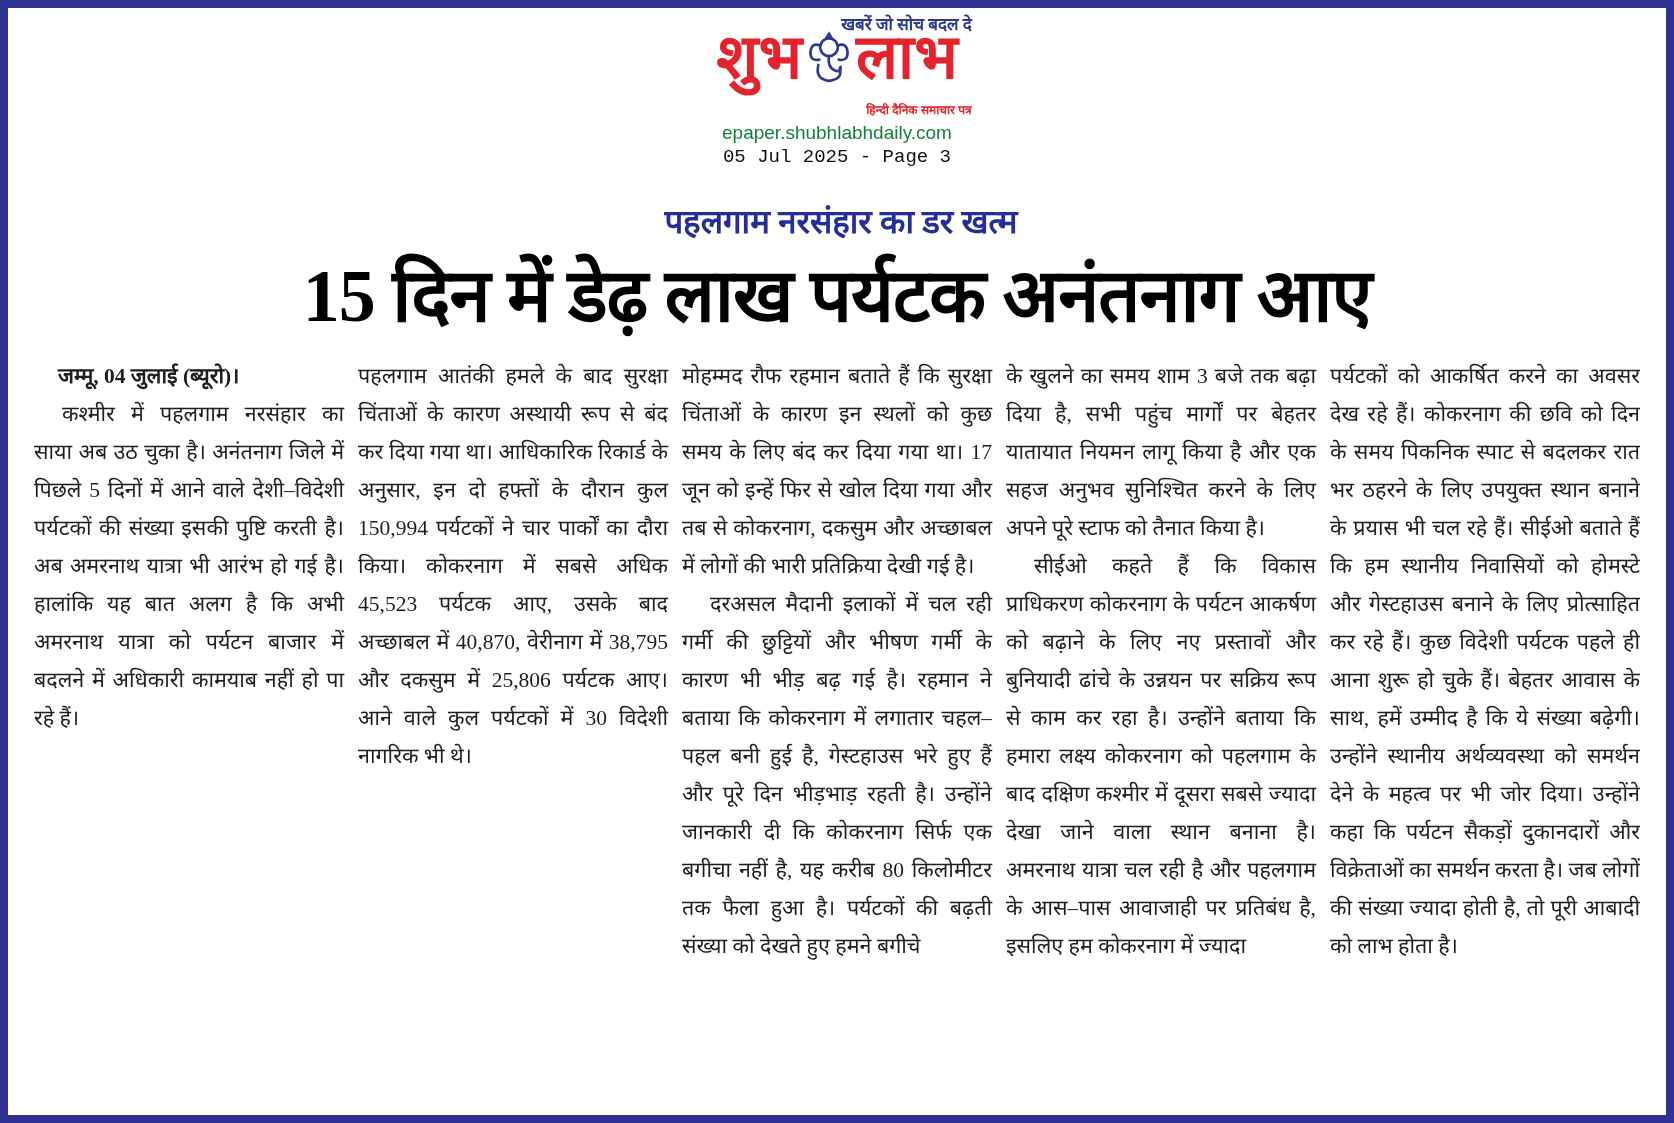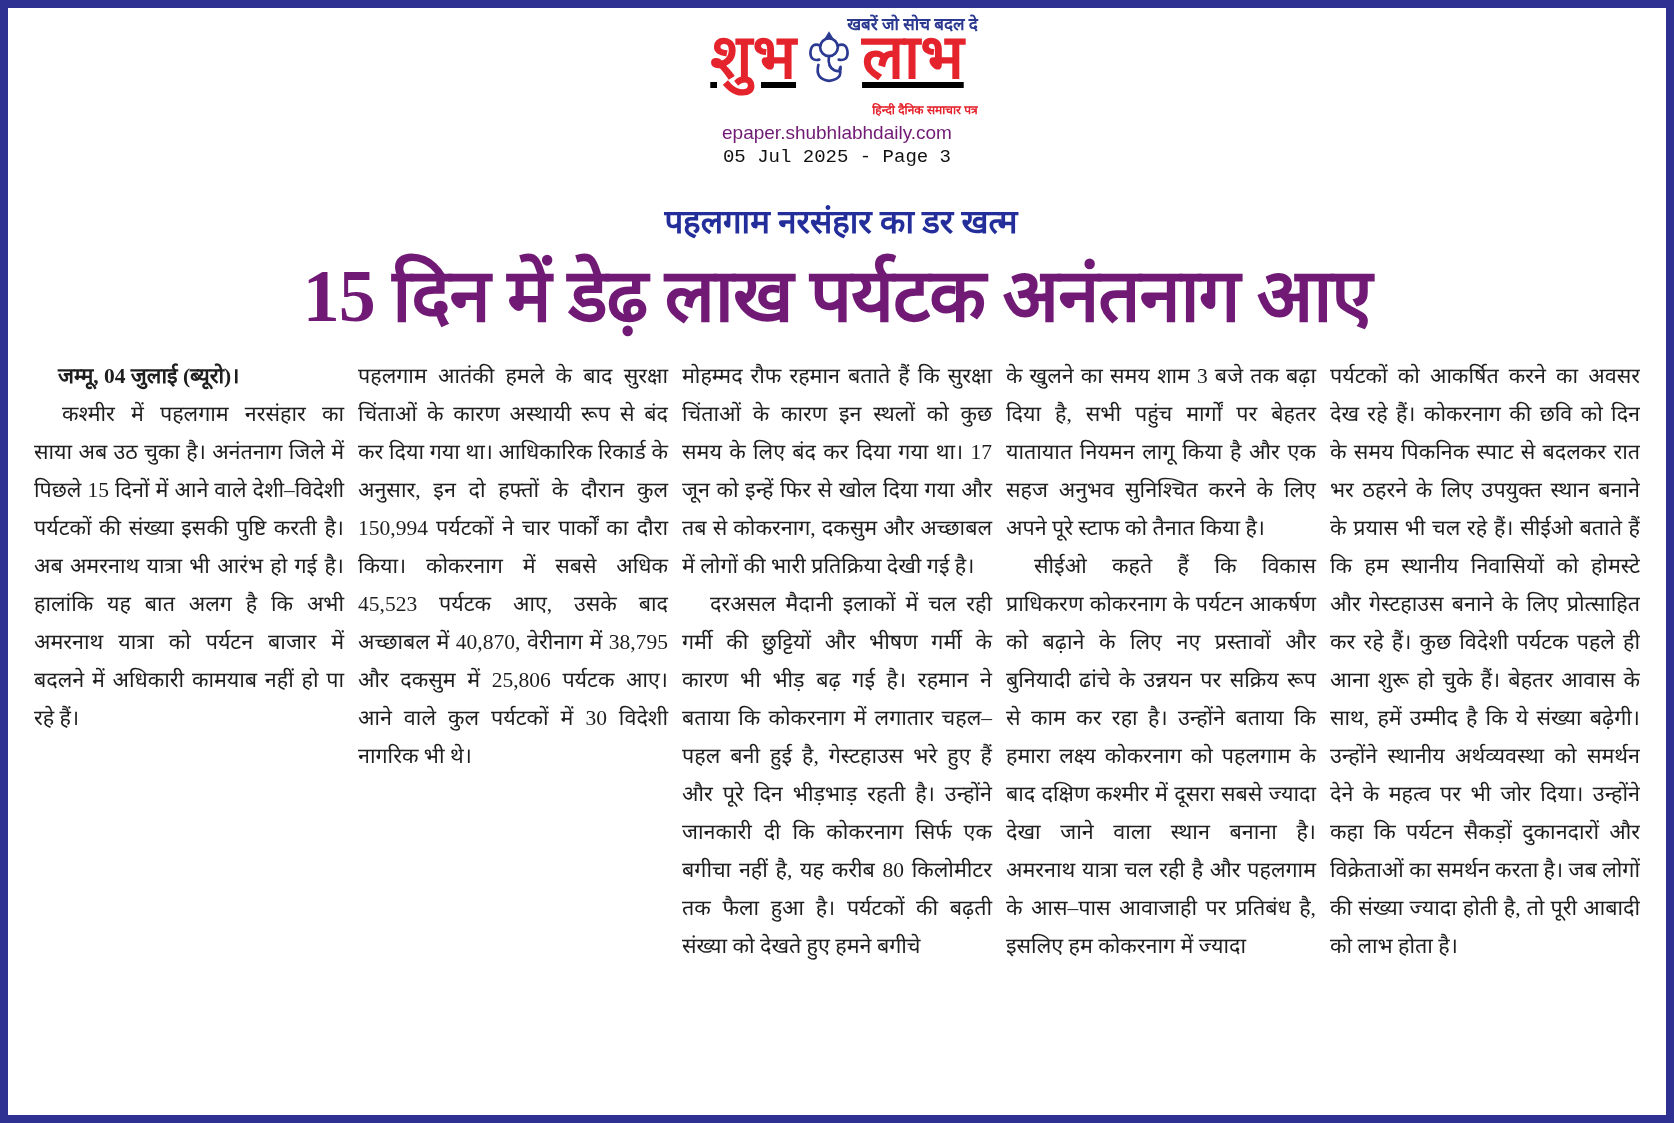--- a/index.html
+++ b/index.html
@@ -4,35 +4,35 @@
 <style>
   html,body{margin:0;padding:0;background:#ffffff;}
   body{width:1674px;height:1123px;font-family:"Liberation Serif","DejaVu Serif",serif;}
   .page{
     position:relative;box-sizing:border-box;width:1674px;height:1123px;
     background:#ffffff;border:8px solid #2e3192;overflow:hidden;
   }
   
   .masthead{width:100%;text-align:center;padding-top:4px;}
   .logo-block{position:relative;display:inline-block;height:100px;padding:0 10px;}
-  .logo-row{display:flex;align-items:center;justify-content:center;gap:6px;margin-top:14px;text-decoration:underline;}
+  .logo-row{display:flex;align-items:center;justify-content:center;gap:0;margin-top:14px;}
   .logo-word{color:#e4232c;font-weight:bold;font-size:62px;line-height:1;
     font-family:"Liberation Serif","DejaVu Serif",serif;}
   .logo-tagline{position:absolute;top:0px;right:-4px;color:#2b3990;font-weight:bold;
     font-size:17px;font-family:Liberation Serif, serif;}
   .logo-subtitle{position:absolute;bottom:-6px;right:-4px;color:#e4232c;font-weight:bold;
     font-size:12px;font-family:"Liberation Sans","DejaVu Sans",sans-serif;}
   .ganesh{width:54px;height:62px;flex:0 0 auto;}
-  .site-line{font-size:19px;color:#701a75;margin-top:10px;
+  .site-line{font-size:19px;color:#15803d;margin-top:10px;
     font-family:"Liberation Sans","DejaVu Sans",sans-serif;text-align:center;}
   .date-line{font-size:19px;color:#111;margin-top:2px;
     font-family:Liberation Mono, monospace;}
   
   .kicker{margin-top:36px;text-align:center;color:#232e9b;font-weight:bold;font-size:33px;line-height:1.1;padding-left:8px;}
-  .headline{margin-top:14px;text-align:center;color:#701a75;font-weight:bold;font-size:74px;line-height:1.15;
+  .headline{margin-top:14px;text-align:center;color:#000000;font-weight:bold;font-size:74px;line-height:1.15;
     letter-spacing:-1px;white-space:nowrap;}
   
   .article-body{
     display:flex;gap:14px;box-sizing:border-box;
     margin:18px 26px 0 26px;height:700px;overflow:hidden;
   }
   .col{flex:1 1 0;min-width:0;text-align:justify;}
   .col p{
     margin:0;font-size:21.5px;line-height:38px;color:#1e1e1e;
     text-align:justify;text-justify:inter-word;
@@ -66,21 +66,21 @@
     <div class="date-line">05 Jul 2025 - Page 3</div>
   </div>
 
   <div class="kicker">पहलगाम नरसंहार का डर खत्म</div>
   <div class="headline">15 दिन में डेढ़ लाख पर्यटक अनंतनाग आए</div>
 
   <div class="article-body">
 
     <div class="col">
       <p class="dateline">जम्मू, 04 जुलाई (ब्यूरो)।</p>
-      <p class="indent">कश्मीर में पहलगाम नरसंहार का साया अब उठ चुका है। अनंतनाग जिले में पिछले 15 दिनों में आने वाले देशी–विदेशी पर्यटकों की संख्या इसकी पुष्टि करती है। अब अमरनाथ यात्रा भी आरंभ हो गई है। हालांकि यह बात अलग है कि अभी अमरनाथ यात्रा को पर्यटन बाजार में बदलने में अधिकारी कामयाब नहीं हो पा रहे हैं।</p>
+      <p class="indent">कश्मीर में पहलगाम नरसंहार का साया अब उठ चुका है। अनंतनाग जिले में पिछले 5 दिनों में आने वाले देशी–विदेशी पर्यटकों की संख्या इसकी पुष्टि करती है। अब अमरनाथ यात्रा भी आरंभ हो गई है। हालांकि यह बात अलग है कि अभी अमरनाथ यात्रा को पर्यटन बाजार में बदलने में अधिकारी कामयाब नहीं हो पा रहे हैं।</p>
     </div>
 
     <div class="col">
       <p>पहलगाम आतंकी हमले के बाद सुरक्षा चिंताओं के कारण अस्थायी रूप से बंद कर दिया गया था। आधिकारिक रिकार्ड के अनुसार, इन दो हफ्तों के दौरान कुल 150,994 पर्यटकों ने चार पार्कों का दौरा किया। कोकरनाग में सबसे अधिक 45,523 पर्यटक आए, उसके बाद अच्छाबल में 40,870, वेरीनाग में 38,795 और दकसुम में 25,806 पर्यटक आए। आने वाले कुल पर्यटकों में 30 विदेशी नागरिक भी थे।</p>
     </div>
 
     <div class="col">
       <p>मोहम्मद रौफ रहमान बताते हैं कि सुरक्षा चिंताओं के कारण इन स्थलों को कुछ समय के लिए बंद कर दिया गया था। 17 जून को इन्हें फिर से खोल दिया गया और तब से कोकरनाग, दकसुम और अच्छाबल में लोगों की भारी प्रतिक्रिया देखी गई है।</p>
       <p class="indent">दरअसल मैदानी इलाकों में चल रही गर्मी की छुट्टियों और भीषण गर्मी के कारण भी भीड़ बढ़ गई है। रहमान ने बताया कि कोकरनाग में लगातार चहल–पहल बनी हुई है, गेस्टहाउस भरे हुए हैं और पूरे दिन भीड़भाड़ रहती है। उन्होंने जानकारी दी कि कोकरनाग सिर्फ एक बगीचा नहीं है, यह करीब 80 किलोमीटर तक फैला हुआ है। पर्यटकों की बढ़ती संख्या को देखते हुए हमने बगीचे</p>
     </div>

